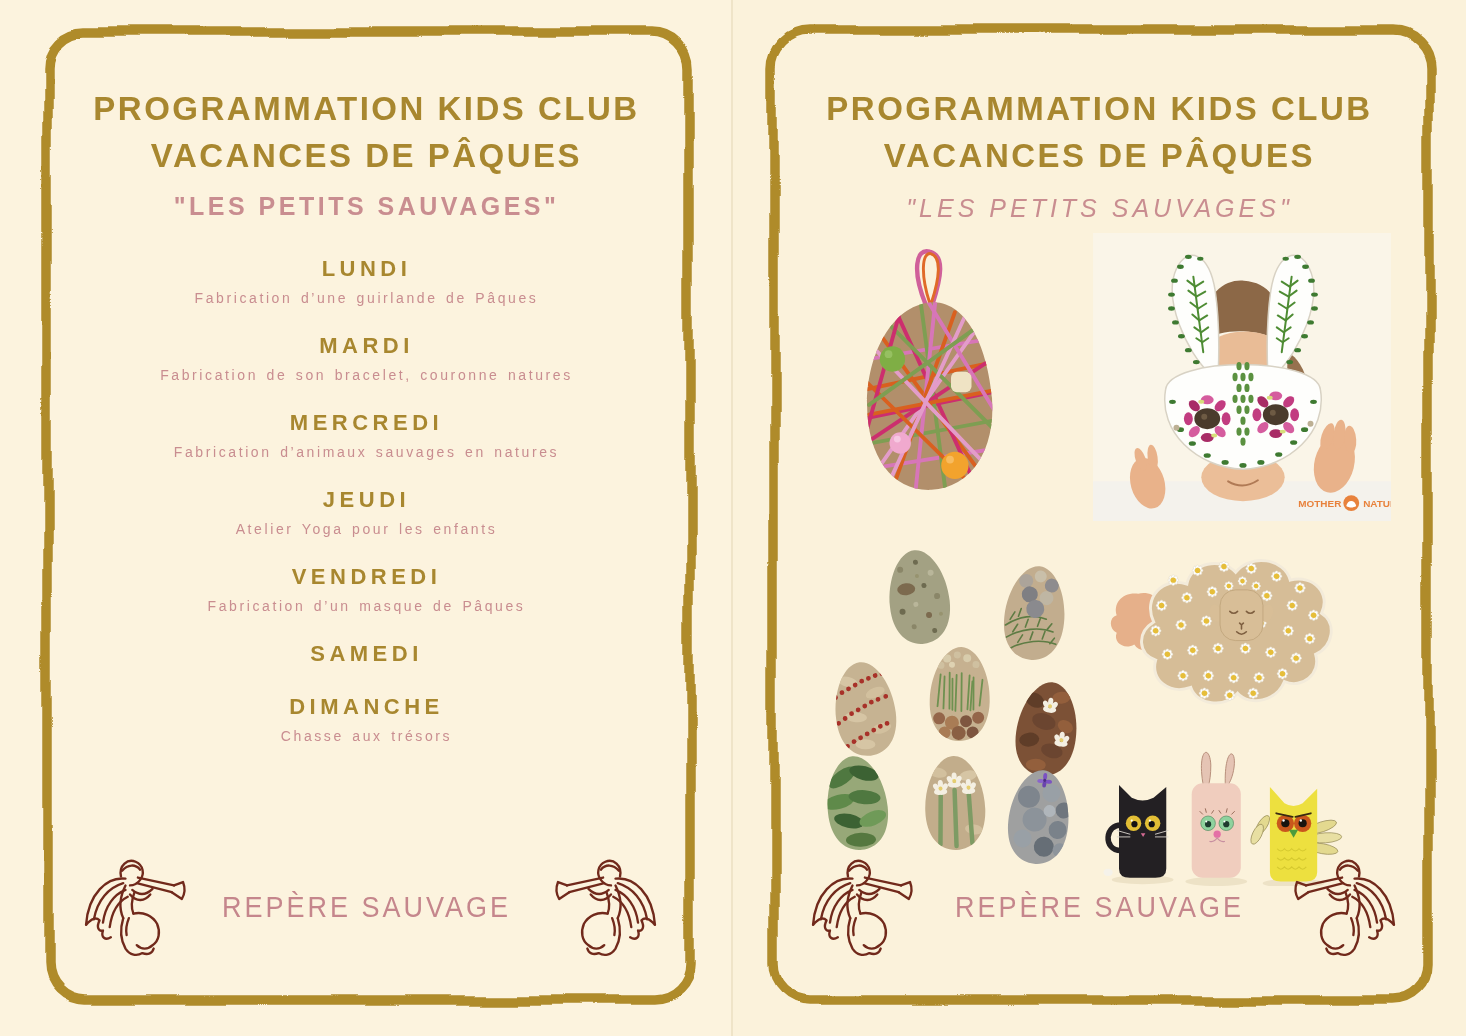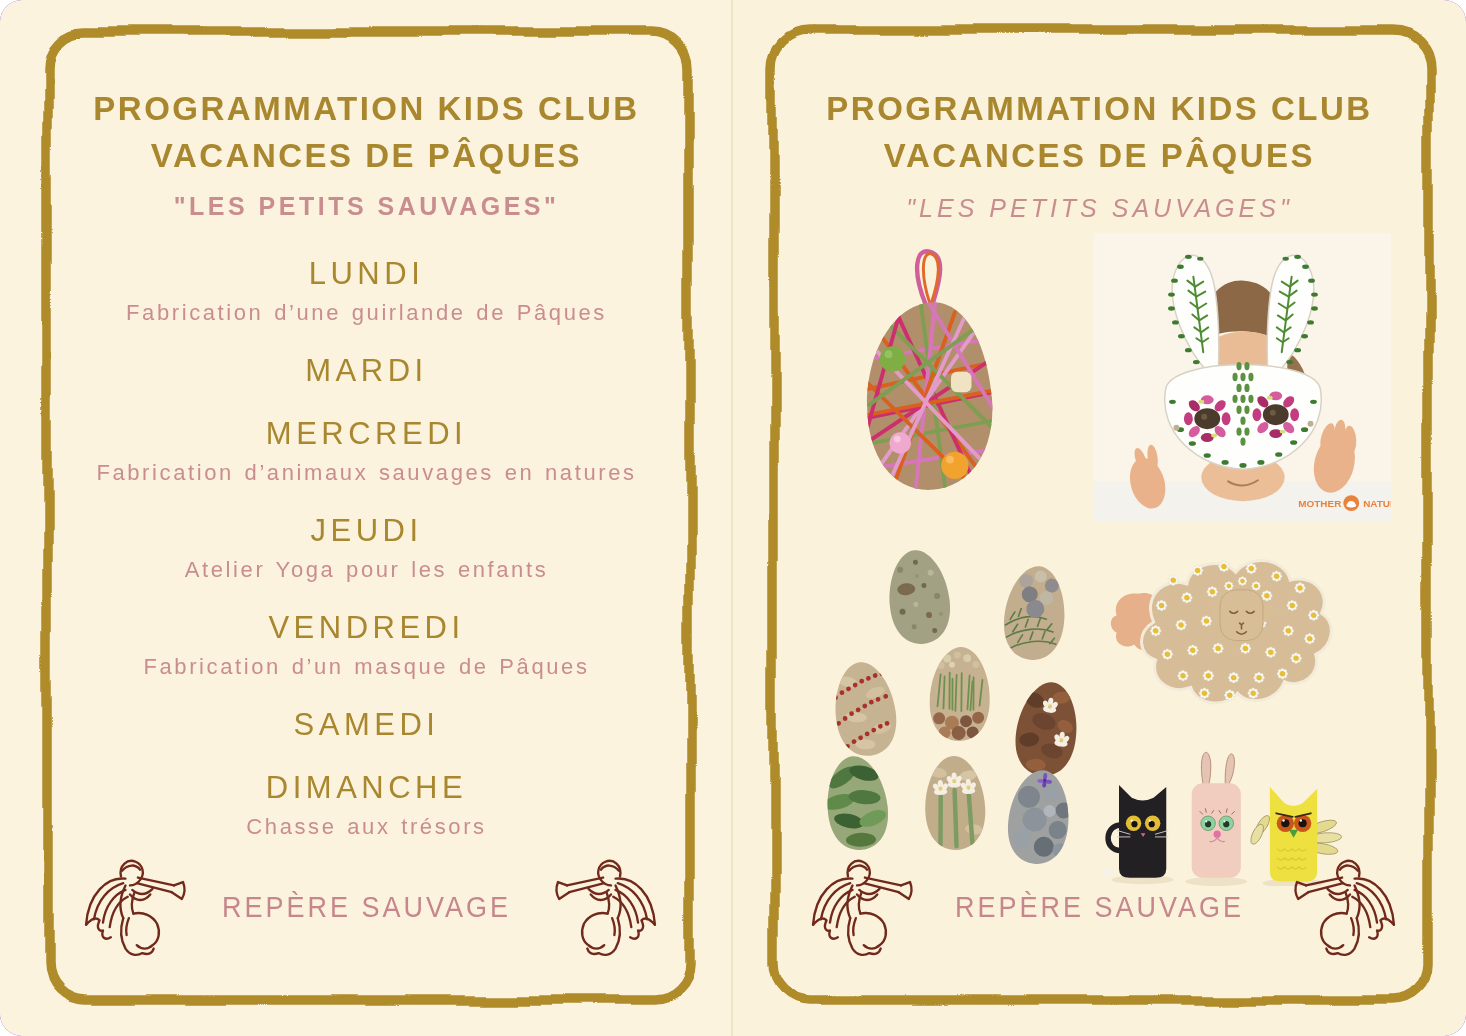--- a/index.html
+++ b/index.html
@@ -1,20 +1,19 @@
 <!DOCTYPE html>
 <html><head>
 <meta charset="utf-8">
 <style>
   html,body{margin:0;padding:0;background:#ffffff;}
   .canvas{
     position:relative;width:1466px;height:1036px;overflow:hidden;
     background:#6d28d9;
     font-family:"Liberation Sans", sans-serif;
-    border-radius:22px;
   }
   .page{position:absolute;top:0;width:733px;height:1036px;}
   .page-left{left:0;background:#FCF3DE;}
   .page-right{left:733px;background:#FBF2DB;}
   .seam{position:absolute;left:731px;top:0;width:2px;height:1036px;background:rgba(190,168,115,0.20);}
   .border-svg{position:absolute;left:0;top:0;width:733px;height:1036px;pointer-events:none;}
 
   .title{
     position:absolute;top:86px;left:0;width:100%;text-align:center;
     color:#A8872F;font-weight:bold;font-size:33px;letter-spacing:2.5px;line-height:1.42;
@@ -22,22 +21,22 @@
   .subtitle{
     position:absolute;top:192px;left:0;width:100%;text-align:center;
     color:#C98D90;font-weight:bold;font-size:25px;letter-spacing:3.5px;
   }
   .page-right .subtitle{top:194px;font-style:italic;font-weight:normal;letter-spacing:4px;}
 
   .schedule{
     position:absolute;top:256px;left:50px;right:50px;
     display:flex;flex-direction:column;gap:27px;text-align:center;
   }
-  .day{font-size:31px;font-weight:normal;letter-spacing:4.5px;color:#A8872F;}
-  .activity{margin-top:8px;font-size:22px;letter-spacing:2.6px;word-spacing:2px;color:#C98D90;}
+  .day{font-size:22px;font-weight:bold;letter-spacing:4.5px;color:#A8872F;}
+  .activity{margin-top:8px;font-size:14px;letter-spacing:2.6px;word-spacing:2px;color:#C98D90;}
 
   .brand{
     position:absolute;top:892px;left:0;width:100%;text-align:center;
     color:#C5868C;font-size:27px;letter-spacing:3px;font-weight:normal;
     transform:scaleY(1.12);
   }
   .angel{position:absolute;top:855px;width:116px;height:124px;}
   .angel.a-left{left:72px;}
   .angel.a-right{right:64px;transform:scaleX(-1);}
   .page-right .angel.a-left{left:66px;}
@@ -118,20 +117,21 @@
     </div>
     <div class="subtitle">"LES PETITS SAUVAGES"</div>
 
     <div class="schedule">
       <div class="entry">
         <div class="day">LUNDI</div>
         <div class="activity">Fabrication d’une guirlande de Pâques</div>
       </div>
       <div class="entry">
         <div class="day">MARDI</div>
+        <div class="activity">Fabrication de son bracelet, couronne natures</div>
       </div>
       <div class="entry">
         <div class="day">MERCREDI</div>
         <div class="activity">Fabrication d’animaux sauvages en natures</div>
       </div>
       <div class="entry">
         <div class="day">JEUDI</div>
         <div class="activity">Atelier Yoga pour les enfants</div>
       </div>
       <div class="entry">

